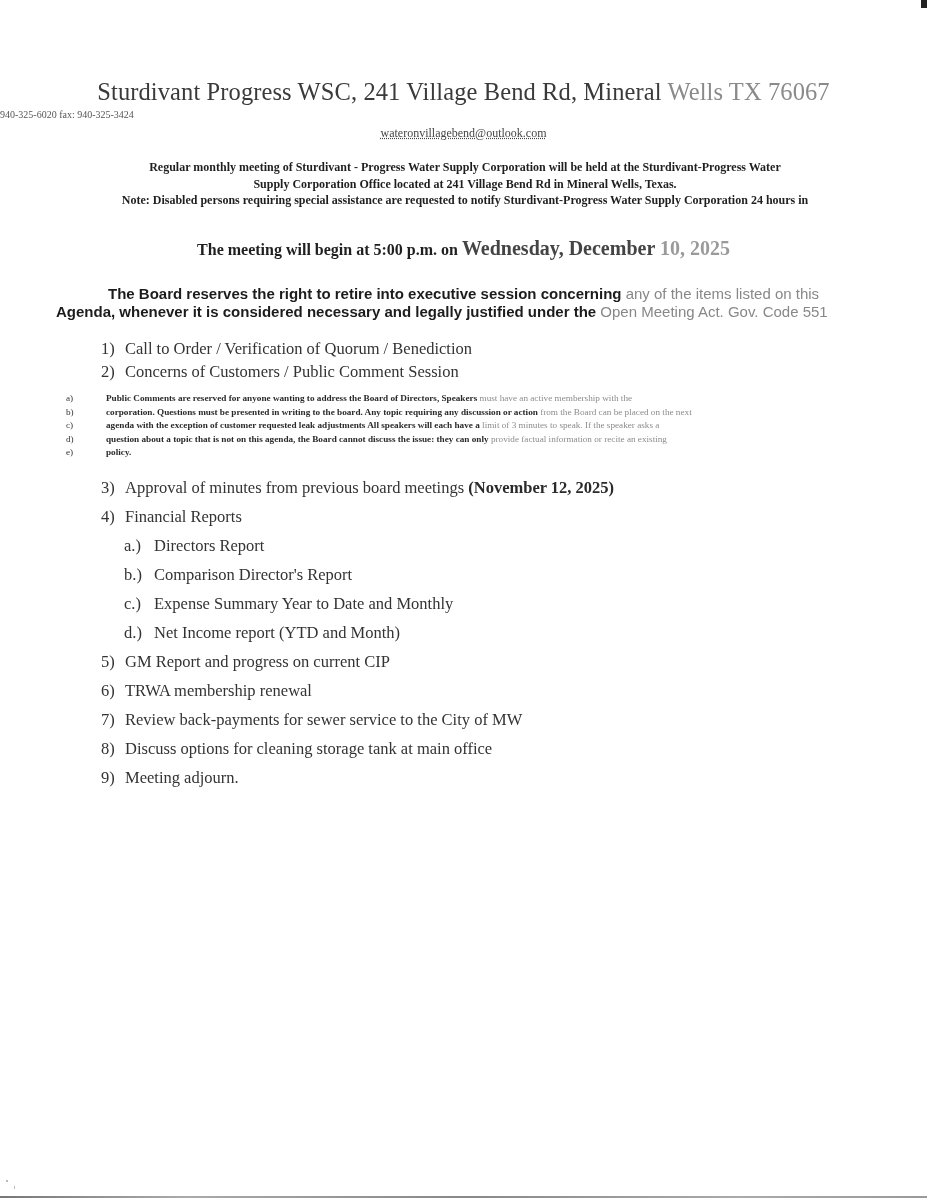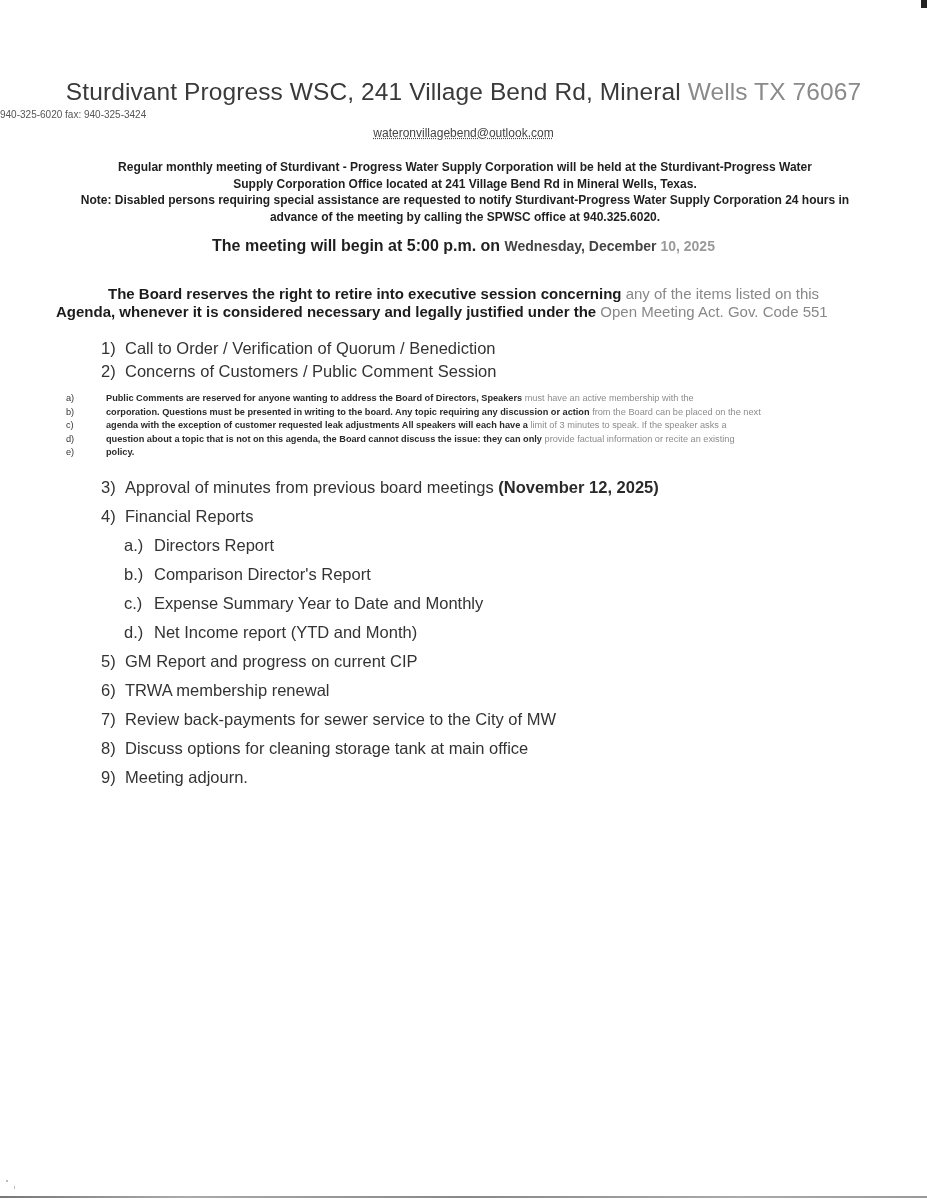--- a/index.html
+++ b/index.html
@@ -1,30 +1,30 @@
 <!DOCTYPE html>
 <html><head>
   <meta charset="utf-8">
   <style>
     html, body { margin: 0; padding: 0; background: #ffffff; }
     body { width: 927px; height: 1200px; position: relative; overflow: hidden; color: #2a2a2a; }
     .page { position: absolute; left: 0; top: 0; width: 927px; height: 1200px; }
-    .serif { font-family: Liberation Sans, sans-serif; }
+    .serif { font-family: Liberation Serif, serif; }
     .sans { font-family: "Liberation Sans", "DejaVu Sans", sans-serif; }
     .corner-mark { position: absolute; right: 0; top: 0; width: 6px; height: 8px; background: #222; }
     .title { position: absolute; left: 0; top: 78px; width: 927px; text-align: center; font-size: 24.5px; color: #3a3a3a; letter-spacing: 0.1px; }
     .title .fade { color: #8a8a8a; }
     .phone { position: absolute; left: 0; top: 109px; width: 927px; text-align: left; font-size: 10px; color: #555; }
     .email { position: absolute; left: 0; top: 126px; width: 927px; text-align: center; font-size: 12px; color: #444; }
     .email span { text-decoration: underline; text-decoration-style: dotted; }
     .notice { position: absolute; left: 60px; top: 159px; width: 810px; text-align: center; font-size: 12px; font-weight: bold; line-height: 16.5px; color: #1f1f1f; }
     .begin { position: absolute; left: 0; top: 237px; width: 927px; text-align: center; color: #1f1f1f; }
     .begin .small { font-size: 16px; font-weight: bold; }
     .begin .time { font-size: 16px; font-weight: bold; }
-    .begin .date { font-size: 14px; font-weight: bold; color: #444; }
+    .begin .date { font-size: 20px; font-weight: bold; color: #444; }
     .begin .date-fade { color: #9a9a9a; }
     .exec { position: absolute; left: 56px; top: 285px; width: 800px; font-size: 15px; font-weight: bold; line-height: 18px; color: #1c1c1c; }
     .exec .fade { color: #888; font-weight: normal; }
     .exec .line1 { padding-left: 52px; }
     .agenda-item { position: absolute; left: 57px; font-size: 16.5px; color: #333; white-space: nowrap; margin-left: 44px; }
     .agenda-item .num { display: inline-block; width: 24px; }
     .agenda-item.sub { left: 80px; }
     .agenda-item .bold { font-weight: bold; color: #2a2a2a; }
     .rules { position: absolute; left: 66px; top: 392px; width: 790px; font-size: 9.2px; line-height: 13.6px; color: #2a2a2a; }
     .rules .row { display: flex; white-space: nowrap; }
@@ -45,21 +45,20 @@
   </div>
   <div class="phone serif">940-325-6020 fax: 940-325-3424</div>
   <div class="email serif">
     <span>wateronvillagebend@outlook.com</span>
   </div>
 
   <div class="notice serif">
     <div>Regular monthly meeting of Sturdivant - Progress Water Supply Corporation will be held at the Sturdivant-Progress Water</div>
     <div>Supply Corporation Office located at 241 Village Bend Rd in Mineral Wells, Texas.</div>
     <div>Note: Disabled persons requiring special assistance are requested to notify Sturdivant-Progress Water Supply Corporation 24 hours in</div>
-    <div>advance of the meeting by calling the SPWSC office at 940.325.6020.</div>
   </div>
 
   <div class="begin serif">
     <span class="small">The meeting will begin at </span><span class="time">5:00 p.m.</span><span class="small"> on </span><span class="date"><span>Wednesday, December </span><span class="date-fade">10, 2025</span></span>
   </div>
 
   <div class="exec sans">
     <div class="line1"><span>The Board reserves the right to retire into executive session concerning </span><span class="fade">any of the items listed on this</span></div>
     <div><span>Agenda, whenever it is considered necessary and legally justified under the </span><span class="fade">Open Meeting Act. Gov. Code 551</span></div>
   </div>

